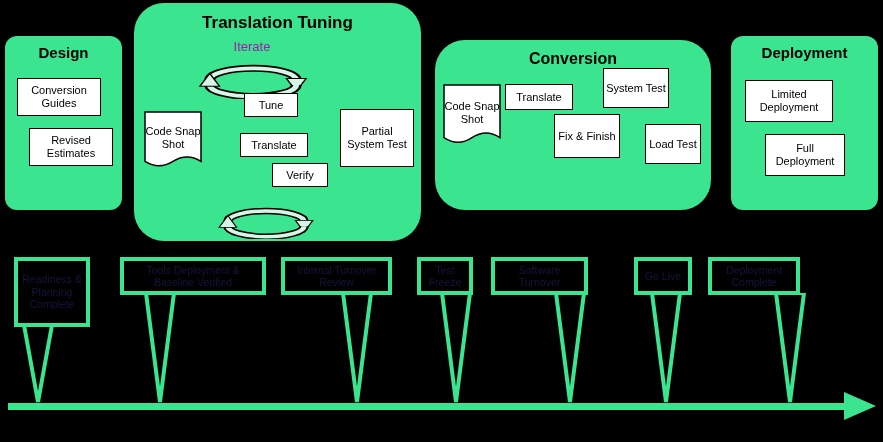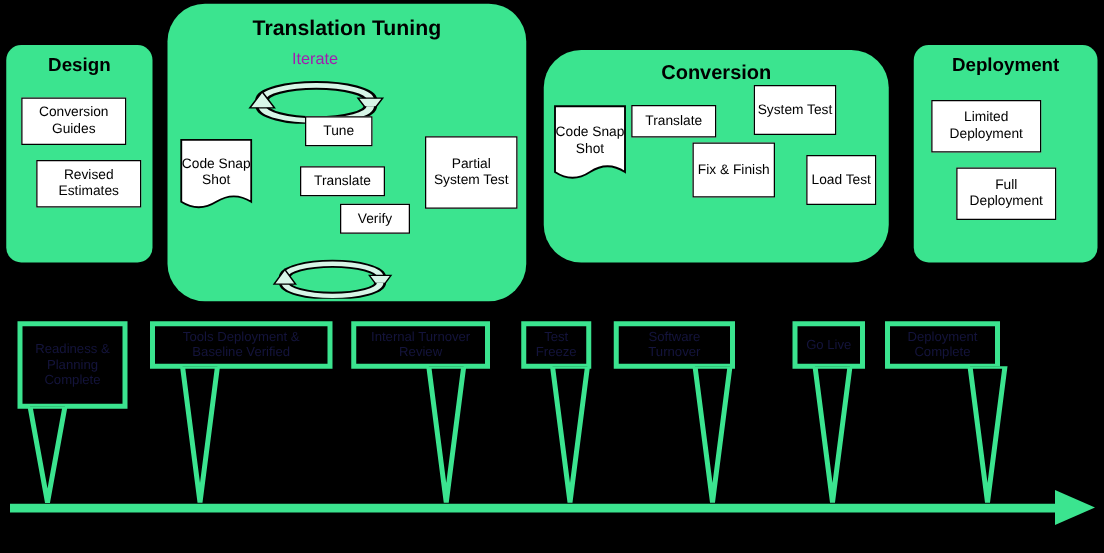--- a/index.html
+++ b/index.html
@@ -110,21 +110,21 @@
     <div class="wbox" style="left:92px;top:74px;width:66px;height:44px;margin-left:27px;">Fix &amp; Finish</div>
     <div class="wbox" style="left:210px;top:84px;width:56px;height:40px;">Load Test</div>
   </div>
 
   <div class="phase" style="left:731px;top:36px;width:147px;height:174px;border-radius:12px;">
     <div class="phase-title" style="top:8px;font-size:15px;">Deployment</div>
     <div class="wbox" style="left:14px;top:44px;width:88px;height:42px;">Limited Deployment</div>
     <div class="wbox" style="left:34px;top:98px;width:80px;height:42px;">Full Deployment</div>
   </div>
 
-  <div class="milestone" style="left:14px;top:257px;width:88px;height:70px;">Readiness &amp; Planning Complete</div>
+  <div class="milestone" style="left:14px;top:257px;width:76px;height:70px;">Readiness &amp; Planning Complete</div>
   <div class="milestone" style="left:120px;top:257px;width:146px;height:38px;">Tools Deployment &amp; Baseline Verified</div>
   <div class="milestone" style="left:281px;top:257px;width:111px;height:38px;">Internal Turnover Review</div>
   <div class="milestone" style="left:417px;top:257px;width:56px;height:38px;">Test Freeze</div>
   <div class="milestone" style="left:491px;top:257px;width:97px;height:38px;">Software Turnover</div>
   <div class="milestone" style="left:634px;top:257px;width:58px;height:38px;">Go Live</div>
   <div class="milestone" style="left:708px;top:257px;width:92px;height:38px;">Deployment Complete</div>
 
   <svg class="wedge" style="left:20px;top:325px;width:36px;height:79px;" viewBox="0 0 36 79" preserveAspectRatio="none">
     <polygon points="4,0 32,0 18,77" fill="#000" stroke="#3BE48F" stroke-width="4"></polygon>
   </svg>

